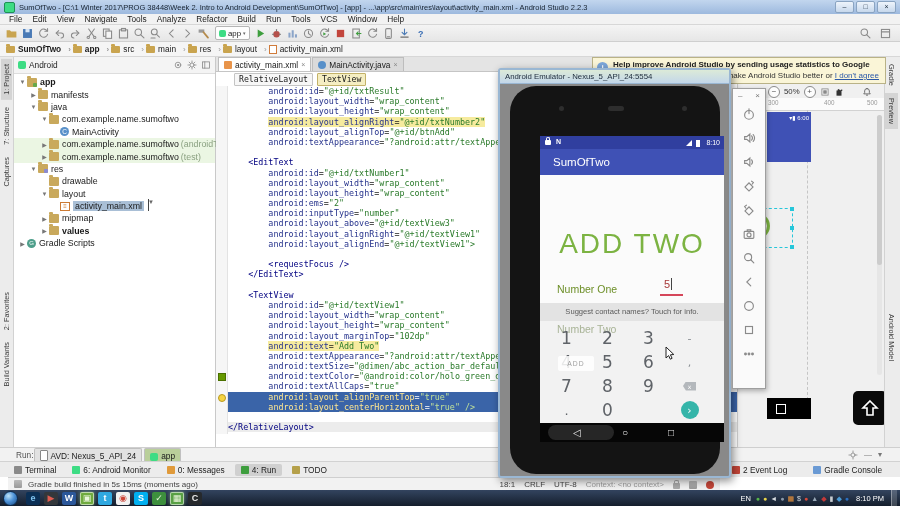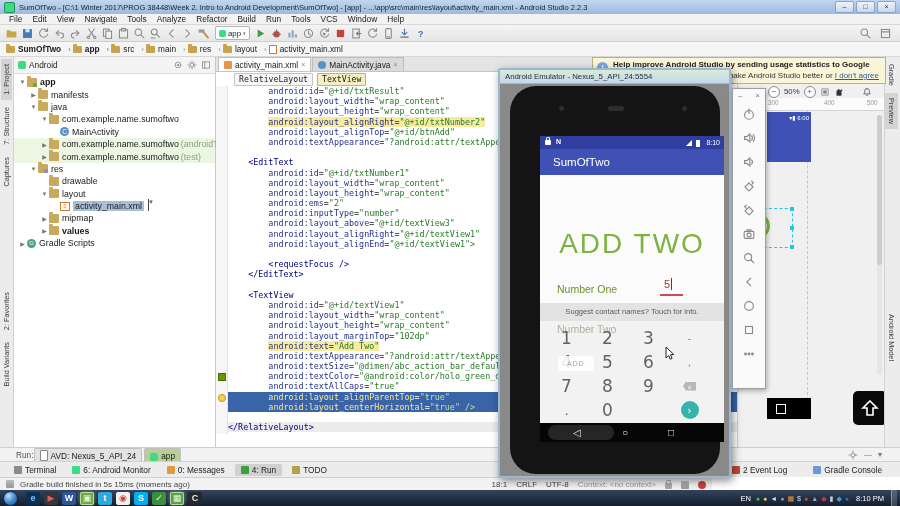--- a/index.html
+++ b/index.html
@@ -129,21 +129,21 @@
   .runtab.sel{background:#b9cf9a;}
   .runtab .devic{width:6px;height:9px;border:1px solid #888;border-radius:1px;background:#fff;}
   .runtab .droid{width:8px;height:8px;background:#3ddc84;border-radius:2px;}
   .rr-right{margin-left:auto;margin-right:18px;display:flex;gap:6px;align-items:center;color:#777;font-size:8px;}
   .twbar{left:0;top:461px;width:900px;height:16px;background:#ececec;border-top:1px solid #d2d2d2;
          display:flex;align-items:center;padding:0 8px;box-sizing:border-box;}
   .twbtn{display:inline-flex;align-items:center;gap:3px;font-size:8.3px;color:#222;padding:1px 6px;margin-right:4px;border-radius:2px;}
   .twbtn.active{background:#d0d0d0;}
   .twic{width:8px;height:8px;border-radius:1px;display:inline-block;}
   .tw-right{margin-left:auto;display:flex;gap:10px;}
-  .statusbar{left:0;top:477px;width:712px;height:13px;background:#f2f2f2;border-top:1px solid #cfcfcf;
+  .statusbar{left:8px;top:477px;width:712px;height:13px;background:#f2f2f2;border-top:1px solid #cfcfcf;
              display:flex;align-items:center;padding:0 6px;box-sizing:border-box;font-size:8px;color:#444;}
   .statusbar .grid{width:8px;height:8px;background:linear-gradient(#bbb,#999);margin-right:6px;border-radius:1px;}
   .sb-right{margin-left:auto;display:flex;align-items:flex-end;gap:9px;}
   .sb-right .ctx{color:#9a9a9a;}
   .sb-lock{width:7px;height:6px;background:#a9a9a9;border-radius:1px;position:relative;}
   .sb-lock:before{content:"";position:absolute;top:-3px;left:1px;width:3px;height:3px;border:1px solid #a9a9a9;border-bottom:none;border-radius:2px 2px 0 0;}
   .sb-hector{width:8px;height:8px;background:#c24538;border-radius:50%;}
   .taskbar{left:0;top:490px;width:900px;height:16px;background:linear-gradient(#33445f,#141e2c);
            display:flex;align-items:center;padding-left:3px;box-sizing:border-box;}
   .orb{width:13px;height:13px;border-radius:50%;background:radial-gradient(circle at 35% 30%,#bfe3f8,#4d92d8 45%,#16477e);

